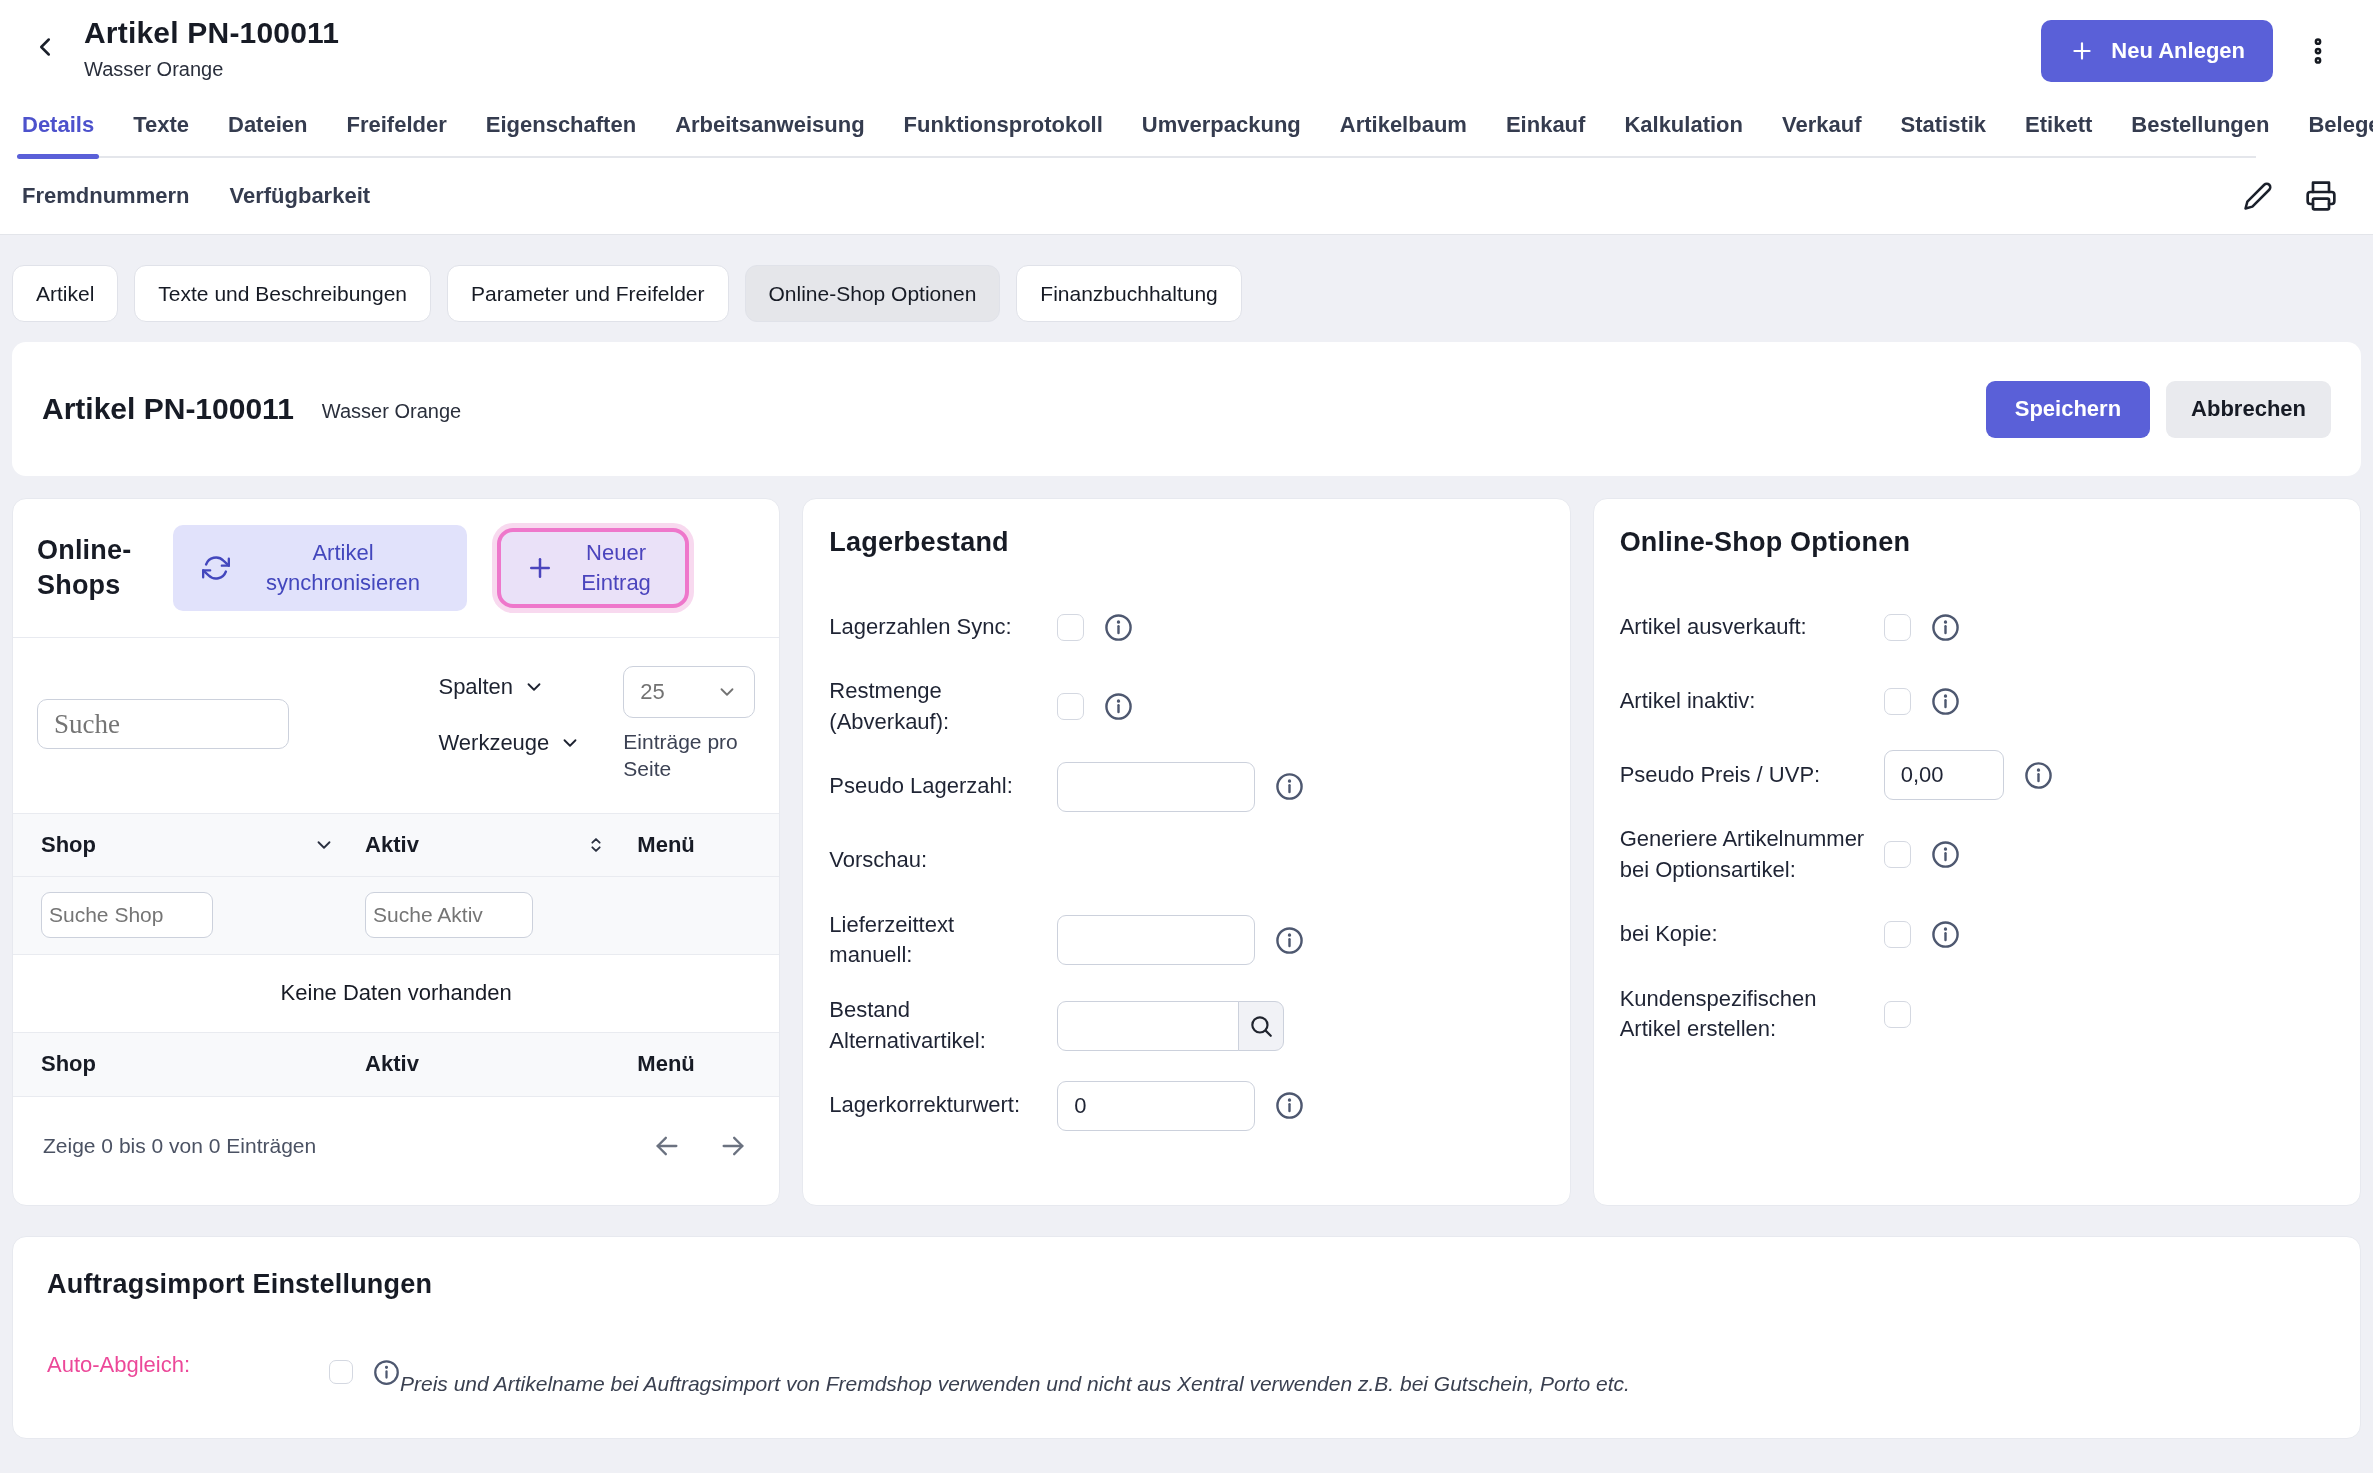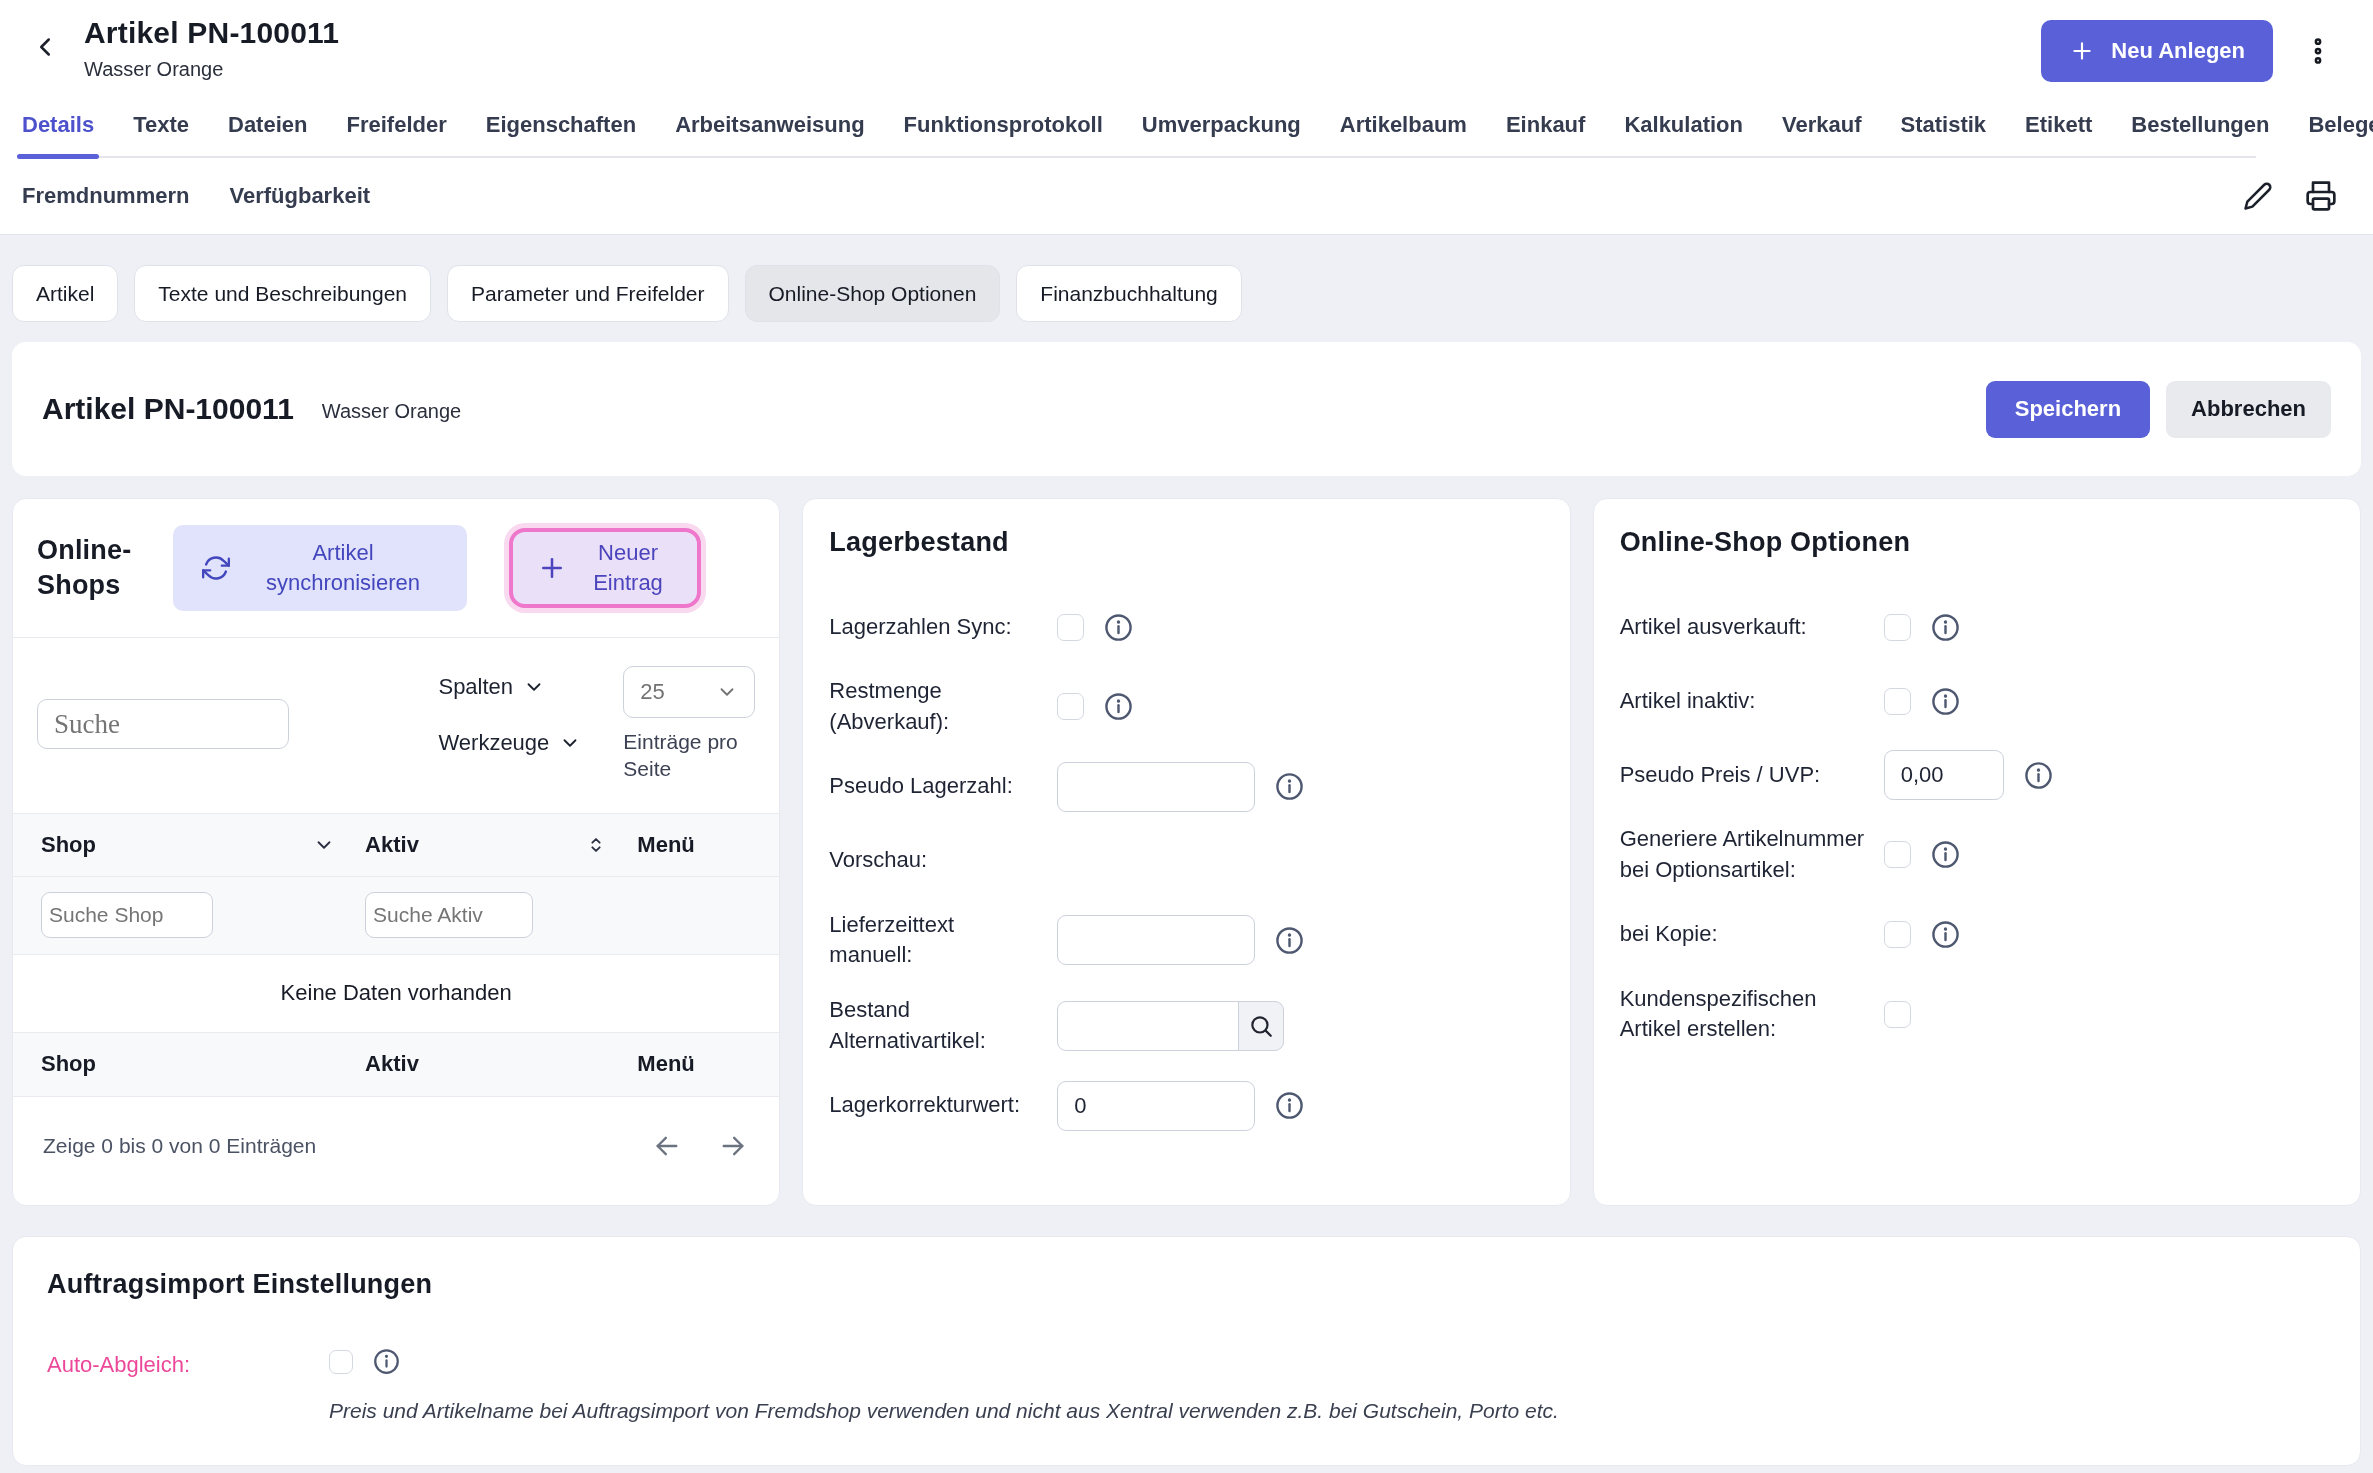--- a/index.html
+++ b/index.html
@@ -73,21 +73,21 @@
   .search-combo .txt { width:182px; border-radius:9px 0 0 9px; }
   .search-btn { width:46px; height:50px; margin-left:-1px; border:1px solid #ccd1dc; background:#f1f2f6;
     border-radius:0 9px 9px 0; display:flex; align-items:center; justify-content:center; color:#20242e; cursor:pointer; }
 
   
   .os-head { display:flex; align-items:center; padding:26px 24px; gap:14px; }
   .os-title { width:122px; font-size:27px; font-weight:700; color:#171b25; line-height:1.3; }
   .btn-sync { flex:0 0 294px; height:86px; background:#e1e2fb; color:#4347bd; border:none; border-radius:10px;
     display:flex; align-items:center; justify-content:center; gap:18px; font-size:22px; font-family:inherit;
     line-height:1.35; cursor:pointer; padding:0 14px; }
-  .btn-newentry { margin-left:28px; flex:0 0 192px; height:80px; background:#eae1f8; color:#4b44bd;
+  .btn-newentry { margin-left:16px; flex:0 0 192px; height:80px; background:#eae1f8; color:#4b44bd;
     border:4px solid #ee77cb; box-shadow:0 0 0 5px #f8d9ef; border-radius:16px; display:flex; align-items:center;
     justify-content:center; gap:16px; font-size:22px; font-family:inherit; line-height:1.35; cursor:pointer; }
   .os-divider { height:1px; background:#e8eaf0; }
   .os-controls { display:flex; padding:28px 24px 30px 24px; }
   .os-search { width:252px; height:50px; border:1px solid #ccd1dc; border-radius:10px; font-size:27px;
     padding:0 16px; color:#2a2f3e; font-family:Liberation Serif, serif; align-self:center; }
   .ctrl-mid { margin-left:auto; display:flex; flex-direction:column; gap:30px; padding-top:8px; }
   .dd { display:flex; align-items:center; gap:10px; font-size:22px; font-weight:500; color:#1d2230;
     background:none; border:none; cursor:pointer; font-family:inherit; }
   .ctrl-right { margin-left:42px; width:132px; display:flex; flex-direction:column; }
@@ -109,21 +109,21 @@
   .os-pagination { display:flex; align-items:center; justify-content:space-between; padding:0 30px; height:98px;
     font-size:21px; color:#4b5263; }
   .pag-arrows { display:flex; gap:34px; color:#6b7280; }
   .pag-btn { background:none; border:none; color:#6b7280; cursor:pointer; padding:2px; }
 
   
   .bottom-card { margin:30px 0 16px 0; background:#fff; border:1px solid #e7e9ef; border-radius:14px;
     padding:32px 34px 42px 34px; }
   .bc-row { display:flex; margin-top:48px; }
   .bc-label { flex:0 0 282px; font-size:22px; color:#ec4899; padding-top:4px; }
-  .bc-ctrl { display:flex; flex-direction:column; }
+  .bc-ctrl { display:flex; flex-direction:row; }
   .bc-line { display:flex; align-items:center; gap:20px; }
   .bc-helper { margin-top:24px; font-style:italic; font-size:21px; color:#3a4050; }
 </style>
 </head>
 <body>
 
 <header class="app-header">
   <div class="hdr-top">
     <button class="back-btn">
         <span class="ic-slot">

